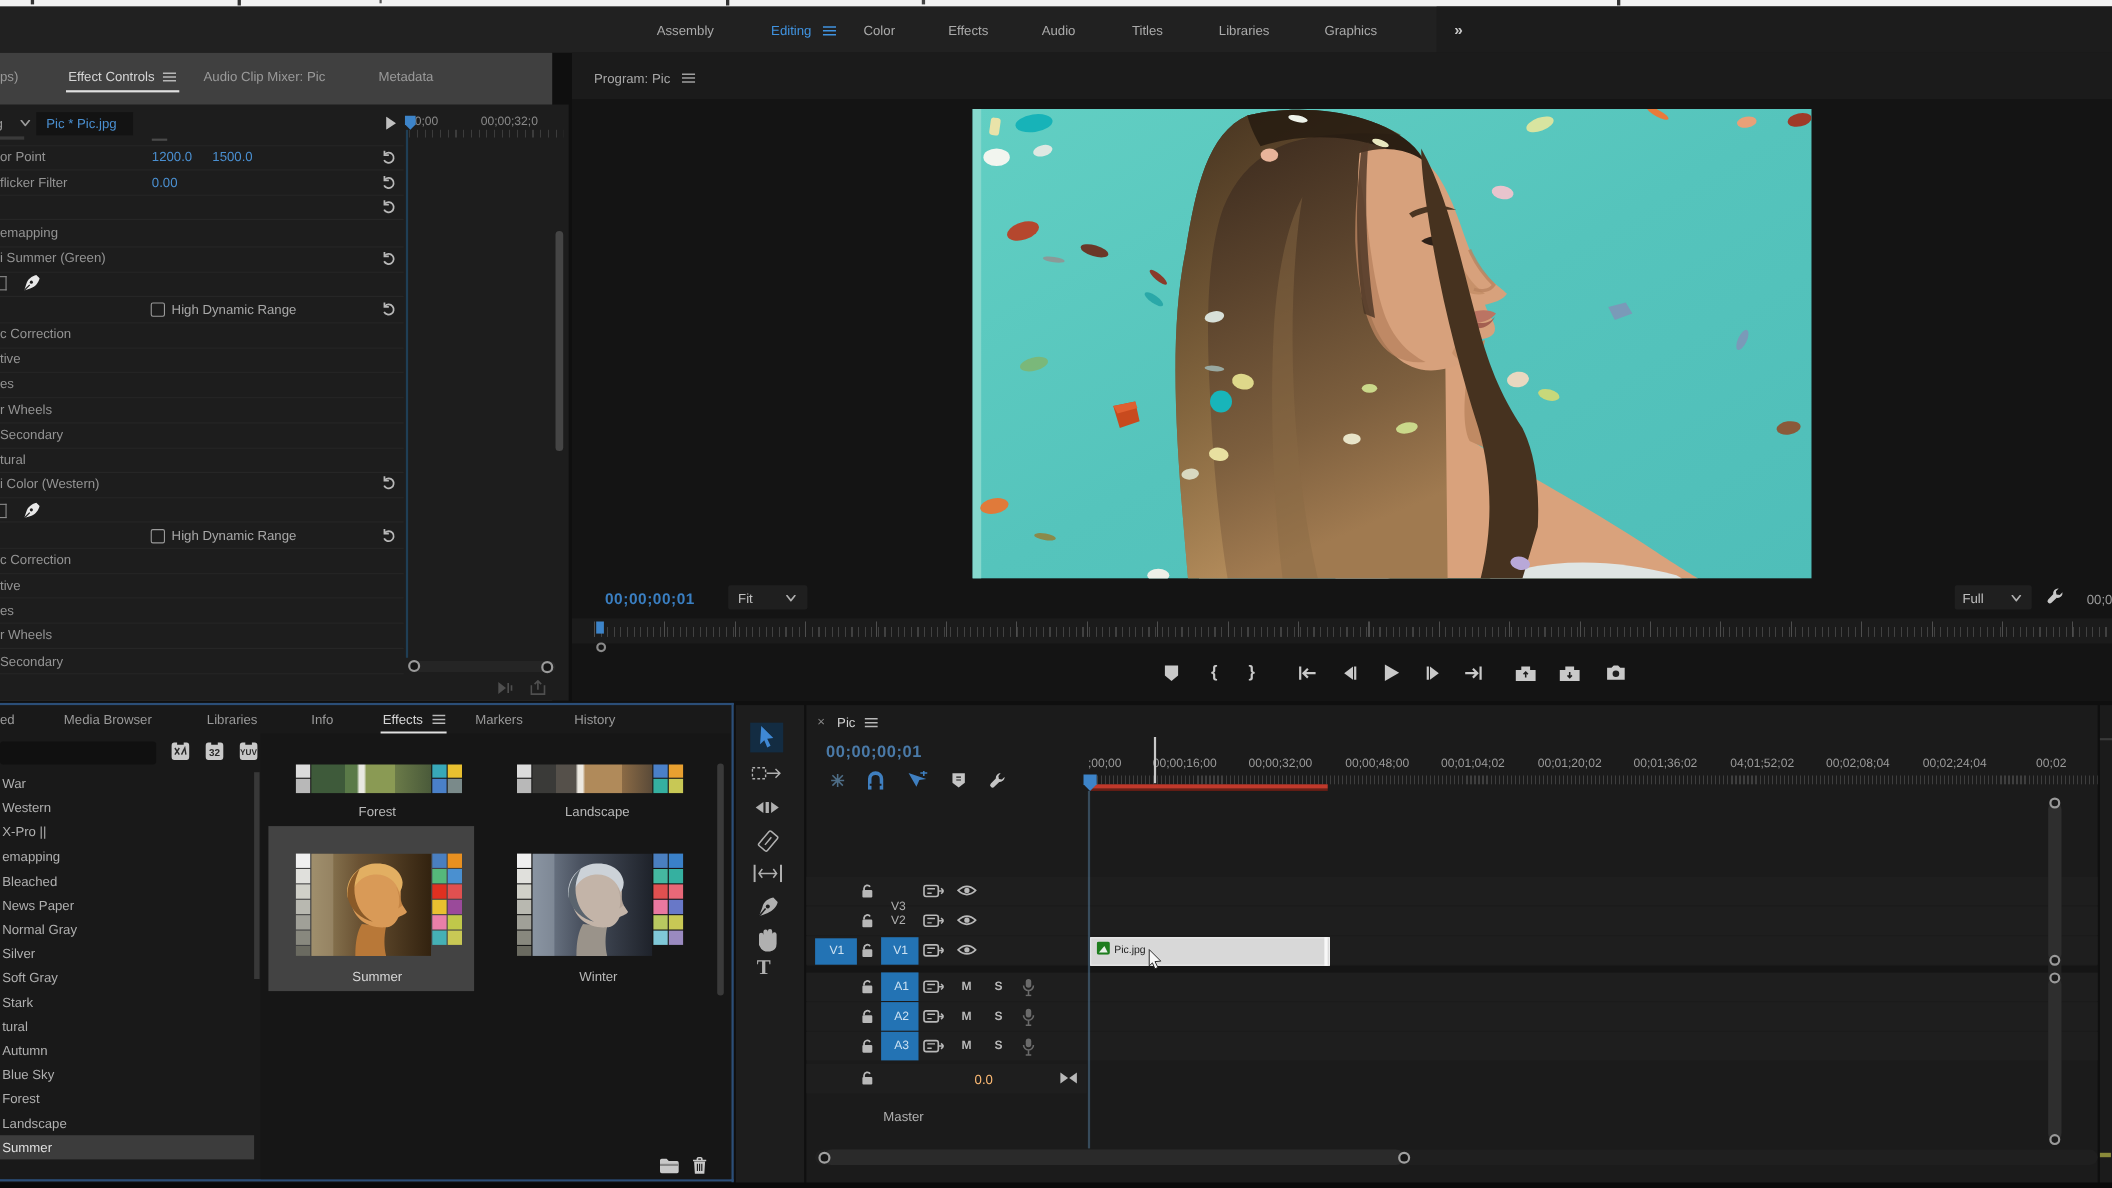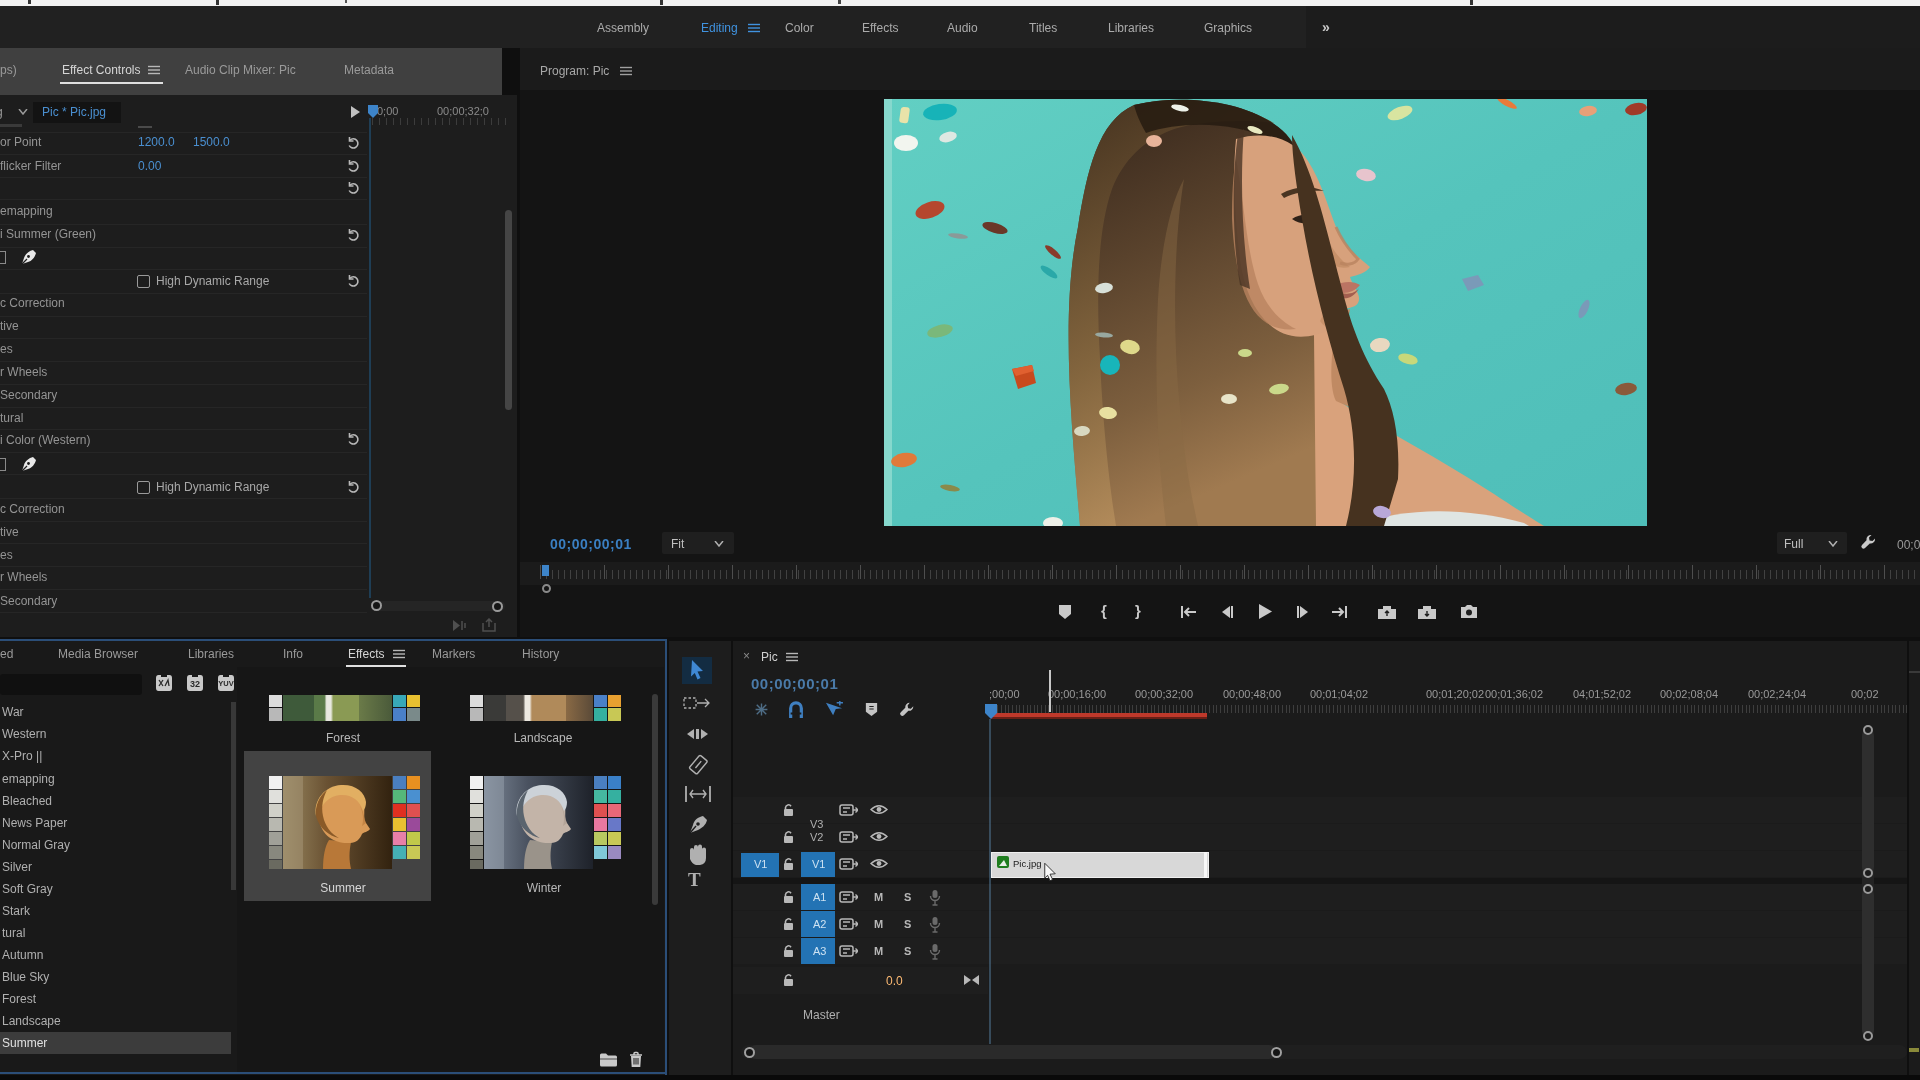--- a/index.html
+++ b/index.html
@@ -596,21 +596,21 @@
     <svg class="abs" style="left:166px;top:60px" width="17" height="17" viewBox="0 0 19 19">
         <path d="M12 2 A 5 5 0 0 0 7 7.5 L2 12.5 A 2.2 2.2 0 0 0 5.5 16 L10.5 11 A 5 5 0 0 0 16 5.8 L13.2 8.6 L10.2 8 L9.6 5 Z" fill="#c4c4c4"></path>
       </svg>
 
     <div class="abs" style="left:257px;top:64px;width:917px;height:8px;background:repeating-linear-gradient(to right,#3e3e3e 0 1px,transparent 1px 3.65px);"></div>
     <div class="txt" style="left:256px;top:47px;font-size:11px;color:#9a9a9a;">;00;00</div>
     <div class="txt" style="left:344px;top:47px;font-size:11px;color:#9a9a9a;transform:translateX(-50%);">00;00;16;00</div>
     <div class="txt" style="left:431px;top:47px;font-size:11px;color:#9a9a9a;transform:translateX(-50%);">00;00;32;00</div>
     <div class="txt" style="left:519px;top:47px;font-size:11px;color:#9a9a9a;transform:translateX(-50%);">00;00;48;00</div>
     <div class="txt" style="left:606px;top:47px;font-size:11px;color:#9a9a9a;transform:translateX(-50%);">00;01;04;02</div>
-    <div class="txt" style="left:694px;top:47px;font-size:11px;color:#9a9a9a;transform:translateX(-50%);margin-left:28px;">00;01;20;02</div>
+    <div class="txt" style="left:694px;top:47px;font-size:11px;color:#9a9a9a;transform:translateX(-50%);">00;01;20;02</div>
     <div class="txt" style="left:781px;top:47px;font-size:11px;color:#9a9a9a;transform:translateX(-50%);">00;01;36;02</div>
     <div class="txt" style="left:869px;top:47px;font-size:11px;color:#9a9a9a;transform:translateX(-50%);">04;01;52;02</div>
     <div class="txt" style="left:956px;top:47px;font-size:11px;color:#9a9a9a;transform:translateX(-50%);">00;02;08;04</div>
     <div class="txt" style="left:1044px;top:47px;font-size:11px;color:#9a9a9a;transform:translateX(-50%);">00;02;24;04</div>
     <div class="txt" style="left:1118px;top:47px;font-size:11px;color:#9a9a9a;">00;02</div>
 
     <div class="abs" style="left:258px;top:72px;width:216px;height:4px;background:#c0392b;"></div>
     <div class="abs" style="left:258px;top:76px;width:216px;height:2px;background:#6a1f16;"></div>
 
     <div class="abs" style="left:316px;top:29px;width:2px;height:42px;background:#c8c8c8;"></div>

